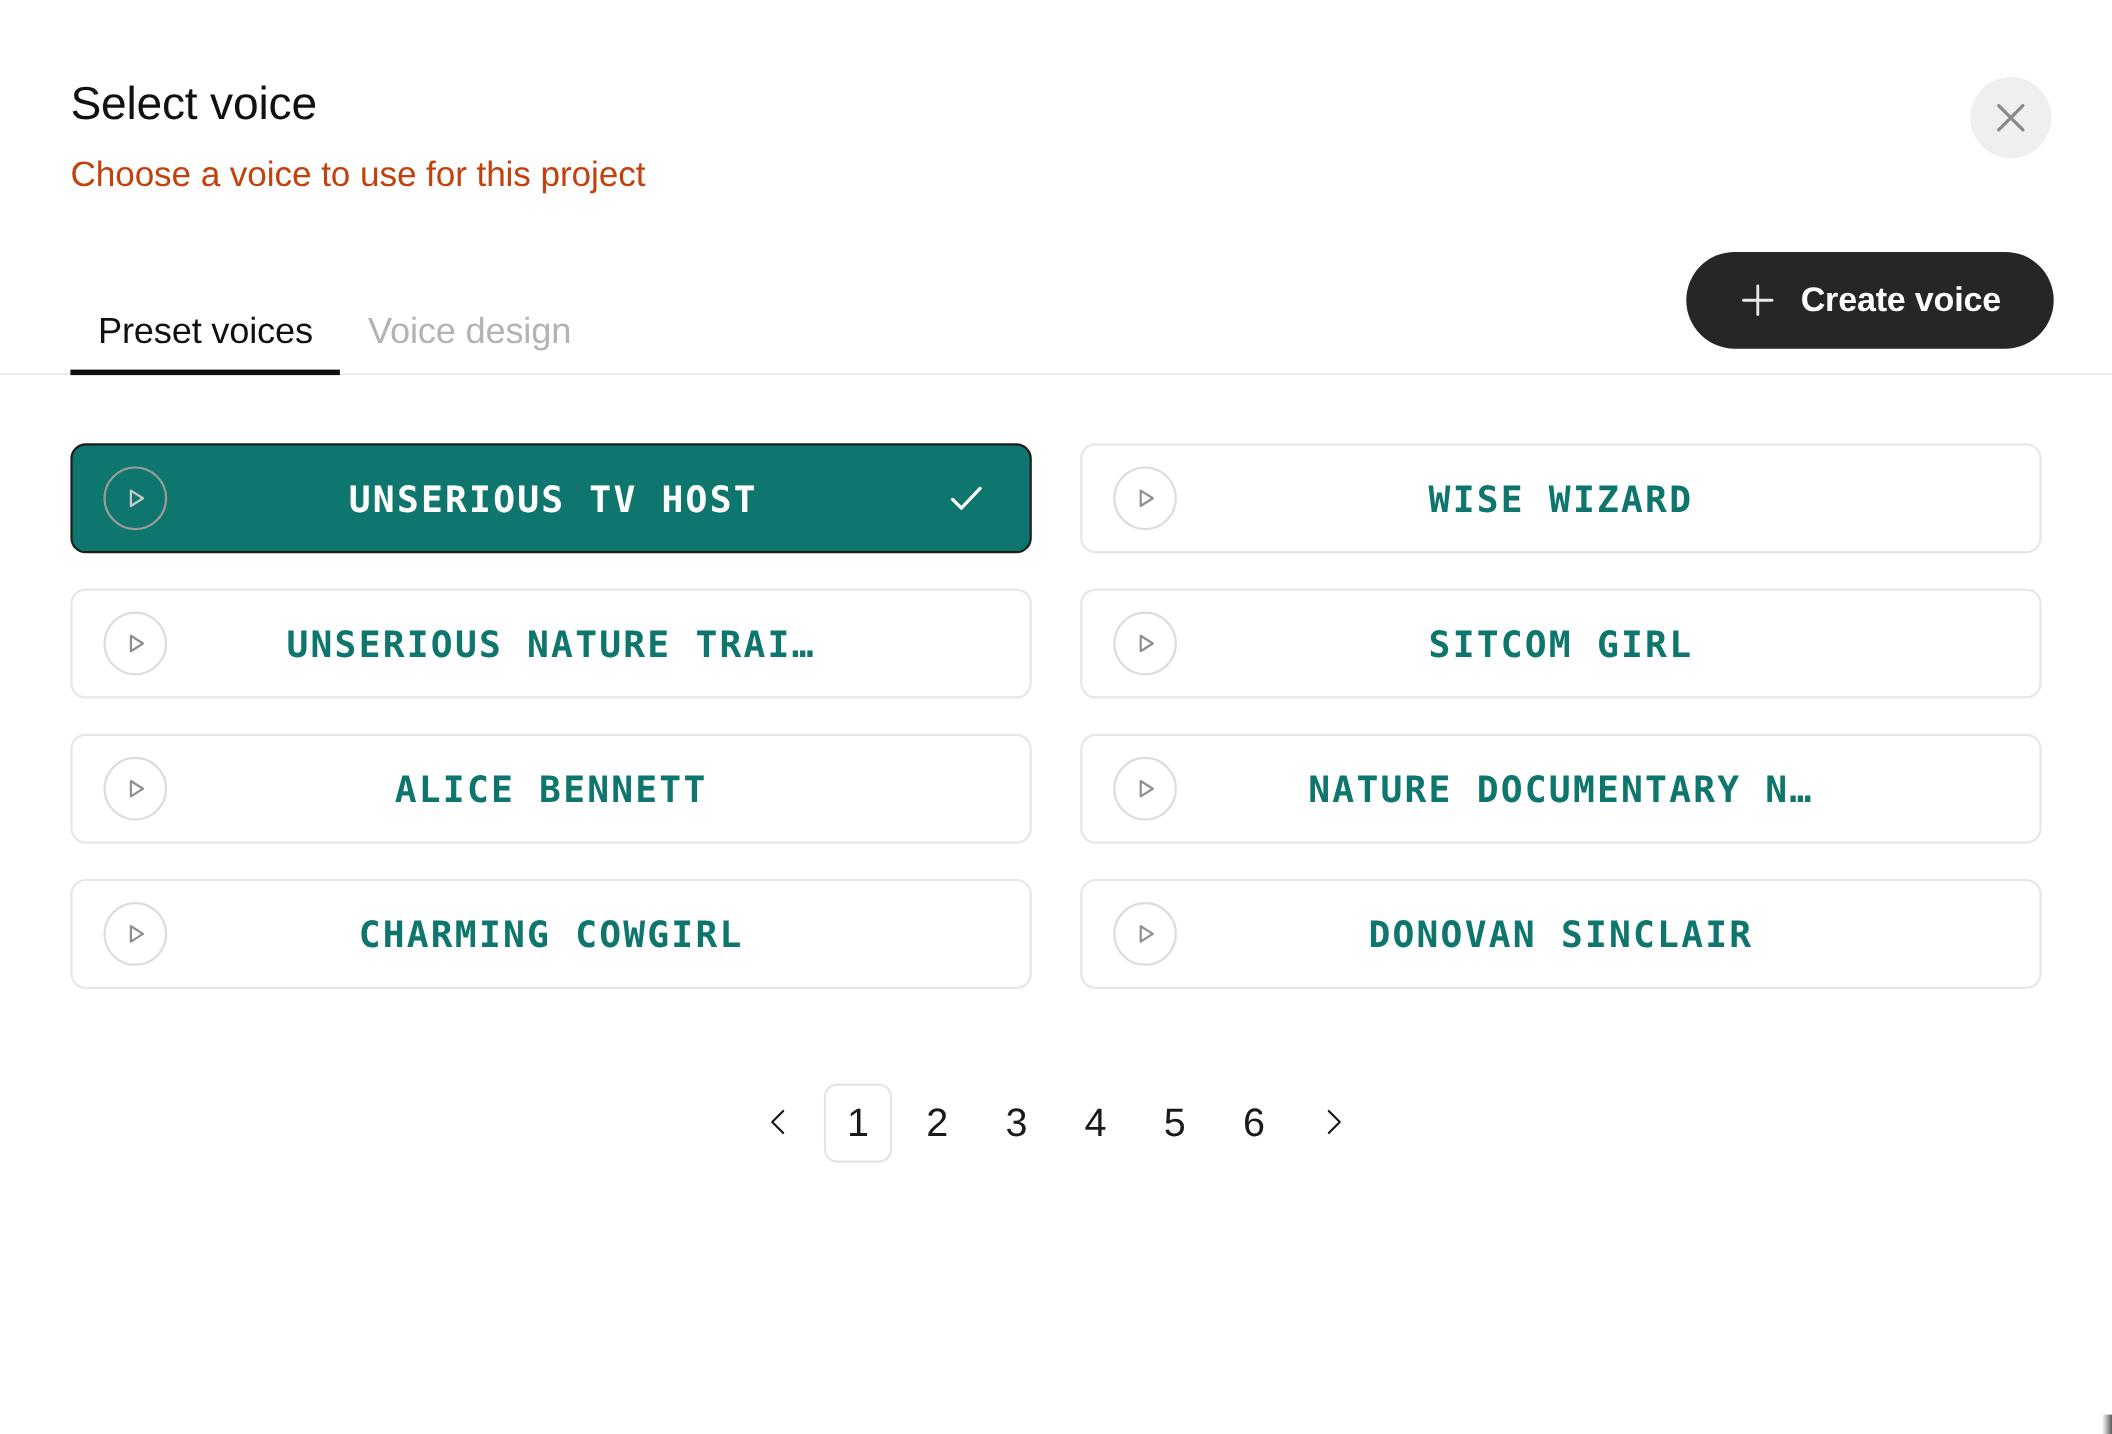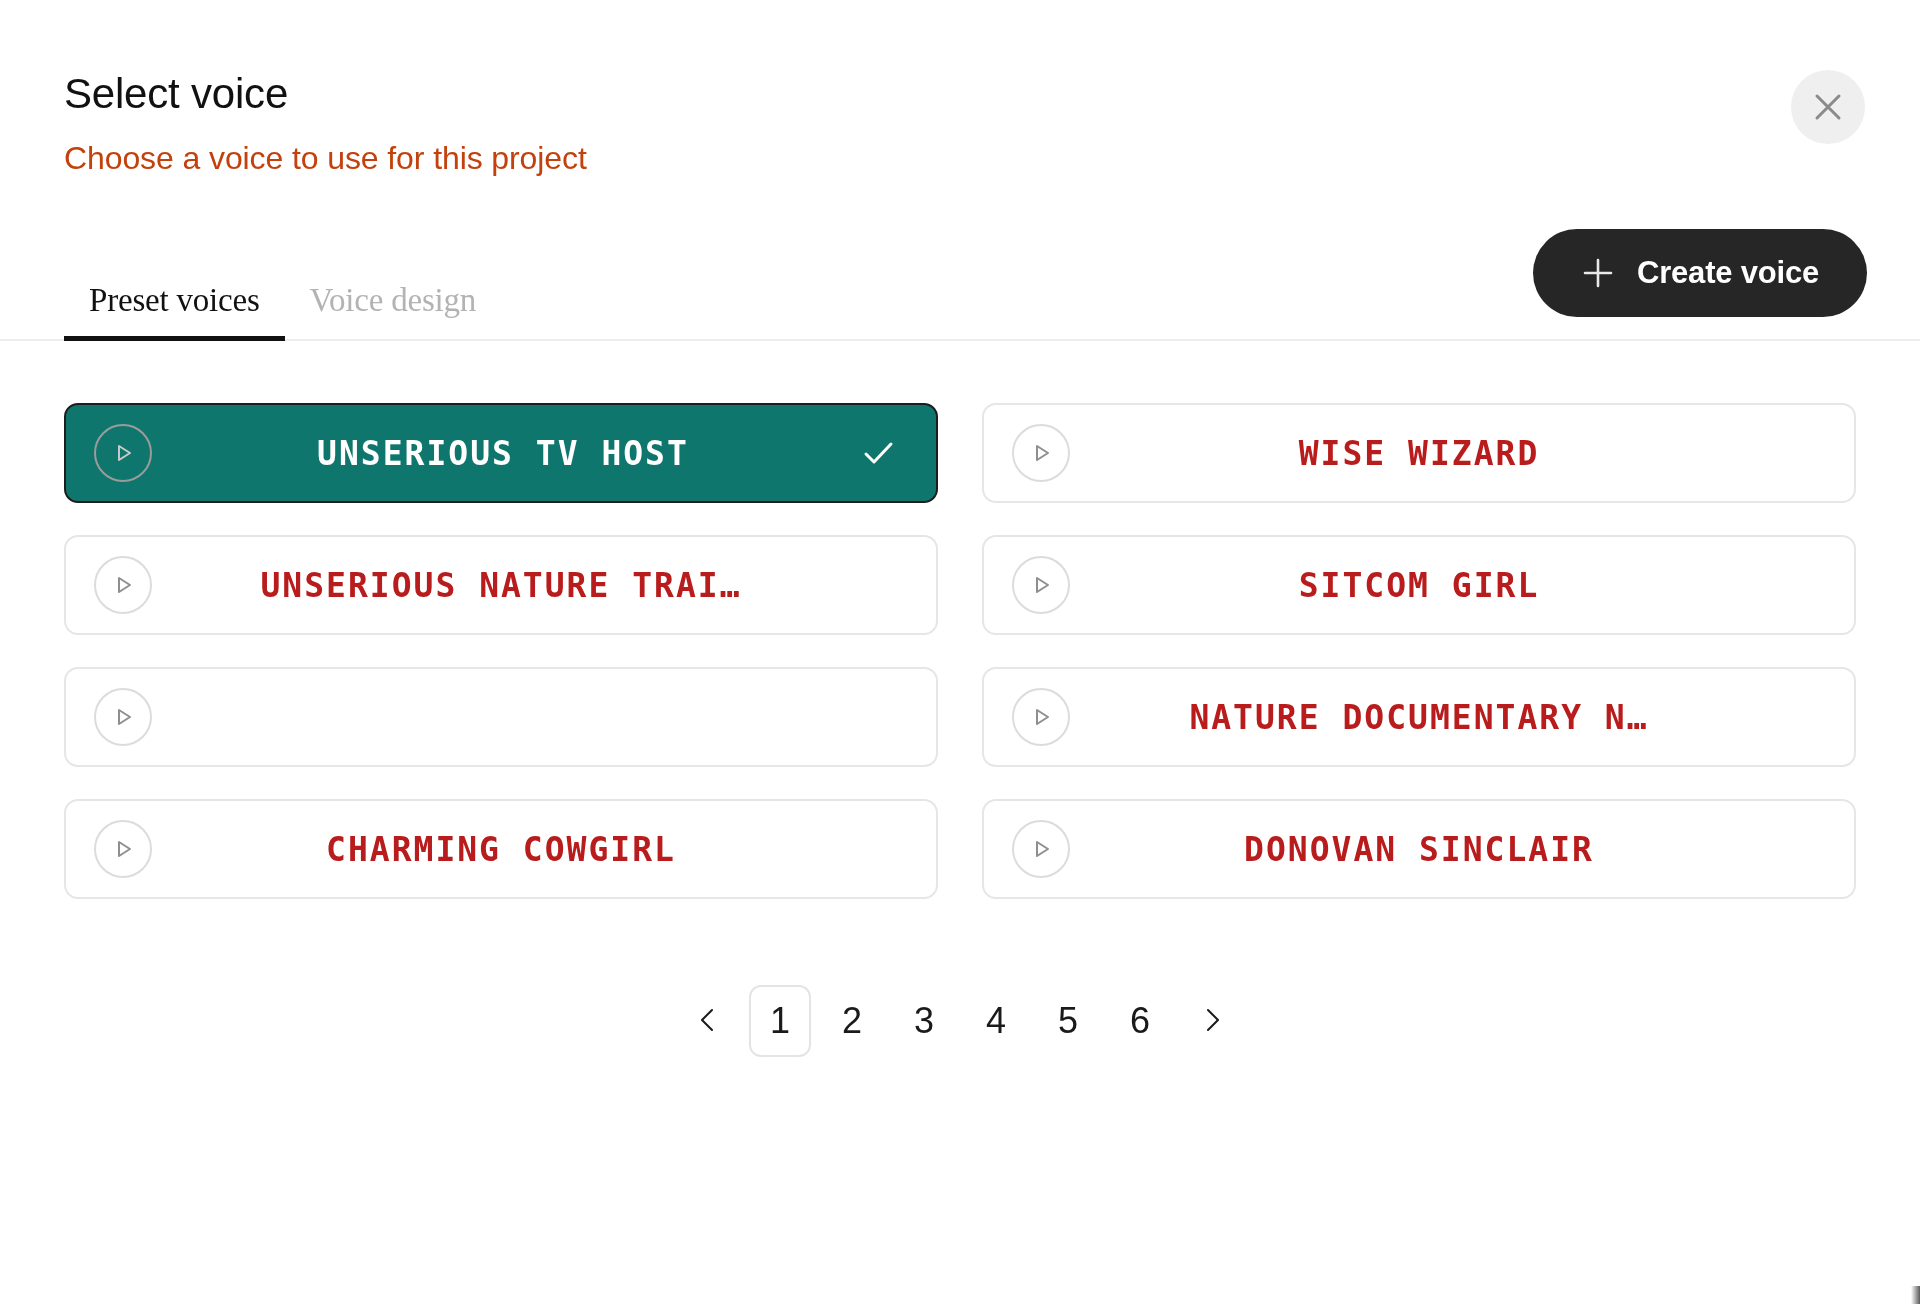--- a/index.html
+++ b/index.html
@@ -76,21 +76,21 @@
     align-items: flex-end;
     gap: 0;
     height: 100%;
   }
 
   .tab {
     font-size: 33px;
     color: #b3b3b3;
     background: none;
     border: none;
-    font-family: Liberation Serif, serif;
+    font-family: Liberation Sans, sans-serif;
     padding: 0 25px 22px 25px;
     cursor: pointer;
     line-height: 1;
     letter-spacing: -0.2px;
     position: relative;
     height: 100%;
     display: flex;
     align-items: flex-end;
   }
 
@@ -175,21 +175,21 @@
     border-color: #9b9b9b;
   }
 
   .voice-label {
     flex: 1 1 auto;
     text-align: center;
     font-family: "DejaVu Sans Mono", "Liberation Mono", monospace;
     font-size: 33px;
     font-weight: 700;
     letter-spacing: 2px;
-    color: #b91c1c;
+    color: #0f766e;
     white-space: nowrap;
     overflow: hidden;
     text-overflow: clip;
     padding: 0 12px;
   }
   .voice-card.selected .voice-label {
     color: #ffffff;
   }
 
   .check-icon {
@@ -340,20 +340,21 @@
       <span class="voice-label">SITCOM GIRL</span>
       <span class="spacer-right"></span>
     </button>
 
     <button class="voice-card">
       <span class="play-icon">
         <svg width="26" height="26" viewBox="0 0 26 26" fill="none">
           <path d="M9 6 L20 13 L9 20 Z" stroke="#8f8f8f" stroke-width="2" stroke-linejoin="round"></path>
         </svg>
       </span>
+      <span class="voice-label">ALICE BENNETT</span>
       <span class="spacer-right"></span>
     </button>
 
     <button class="voice-card">
       <span class="play-icon">
         <svg width="26" height="26" viewBox="0 0 26 26" fill="none">
           <path d="M9 6 L20 13 L9 20 Z" stroke="#8f8f8f" stroke-width="2" stroke-linejoin="round"></path>
         </svg>
       </span>
       <span class="voice-label">NATURE DOCUMENTARY N…</span>

